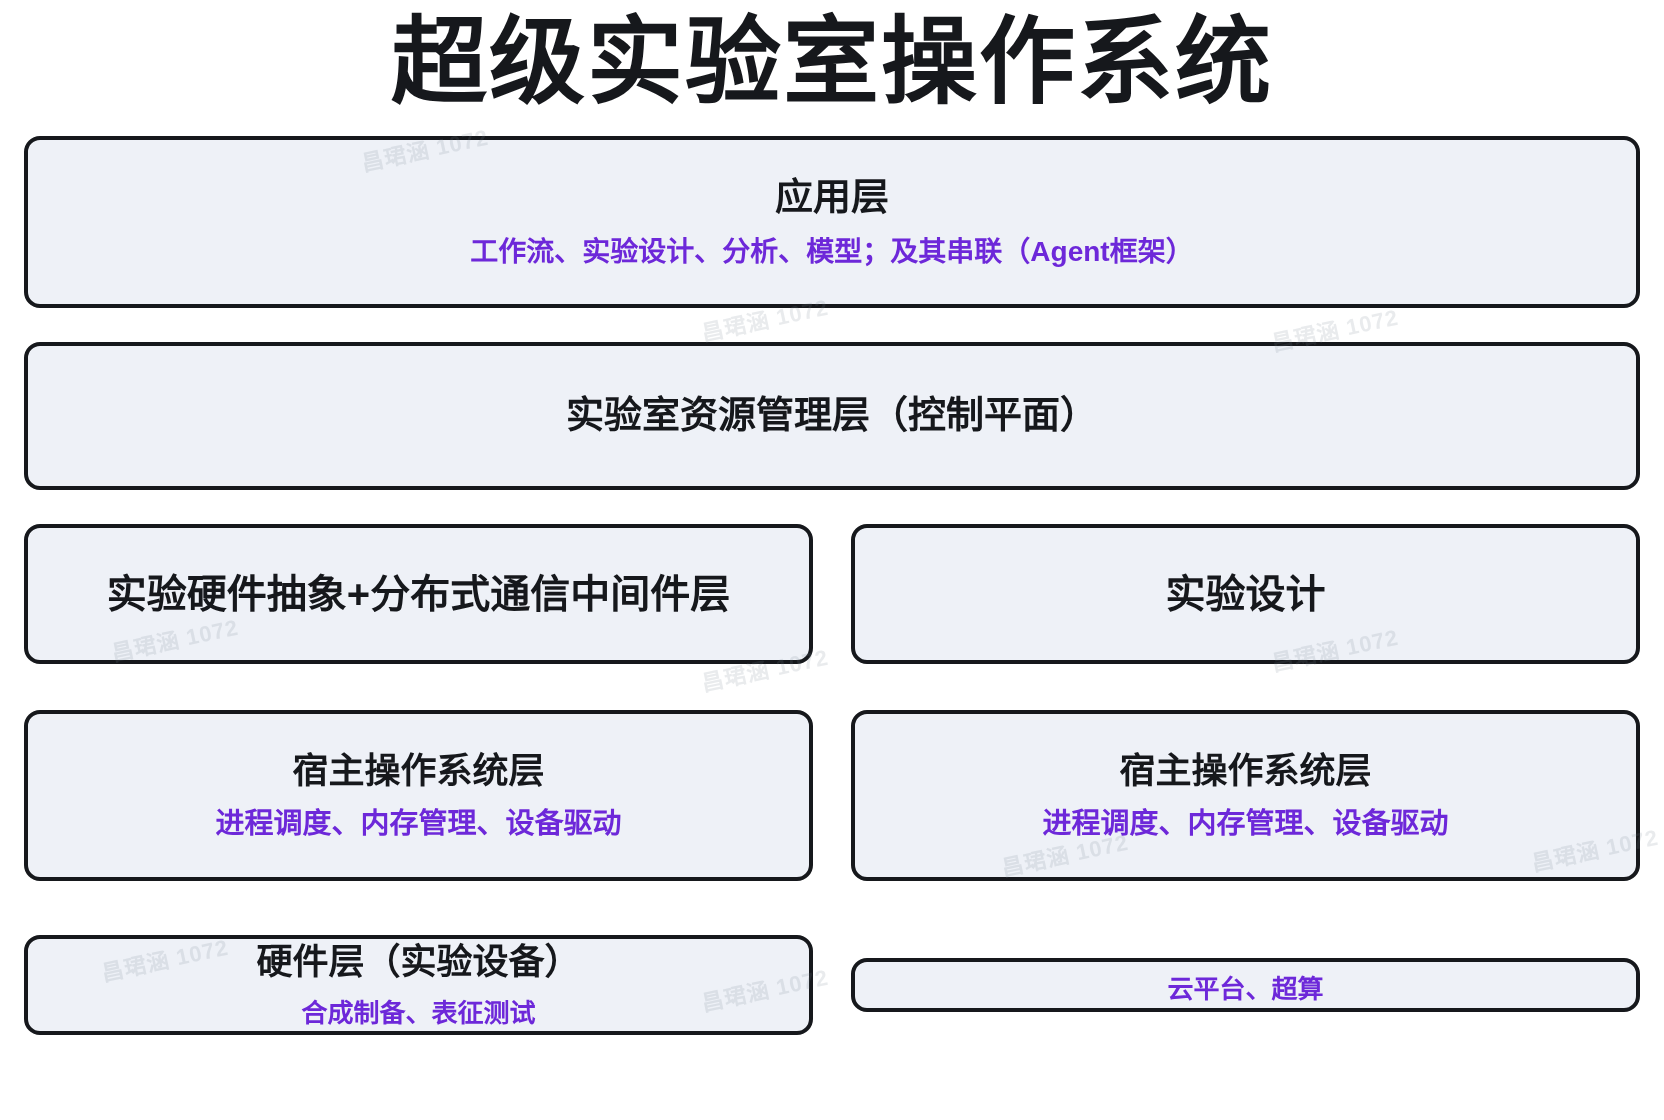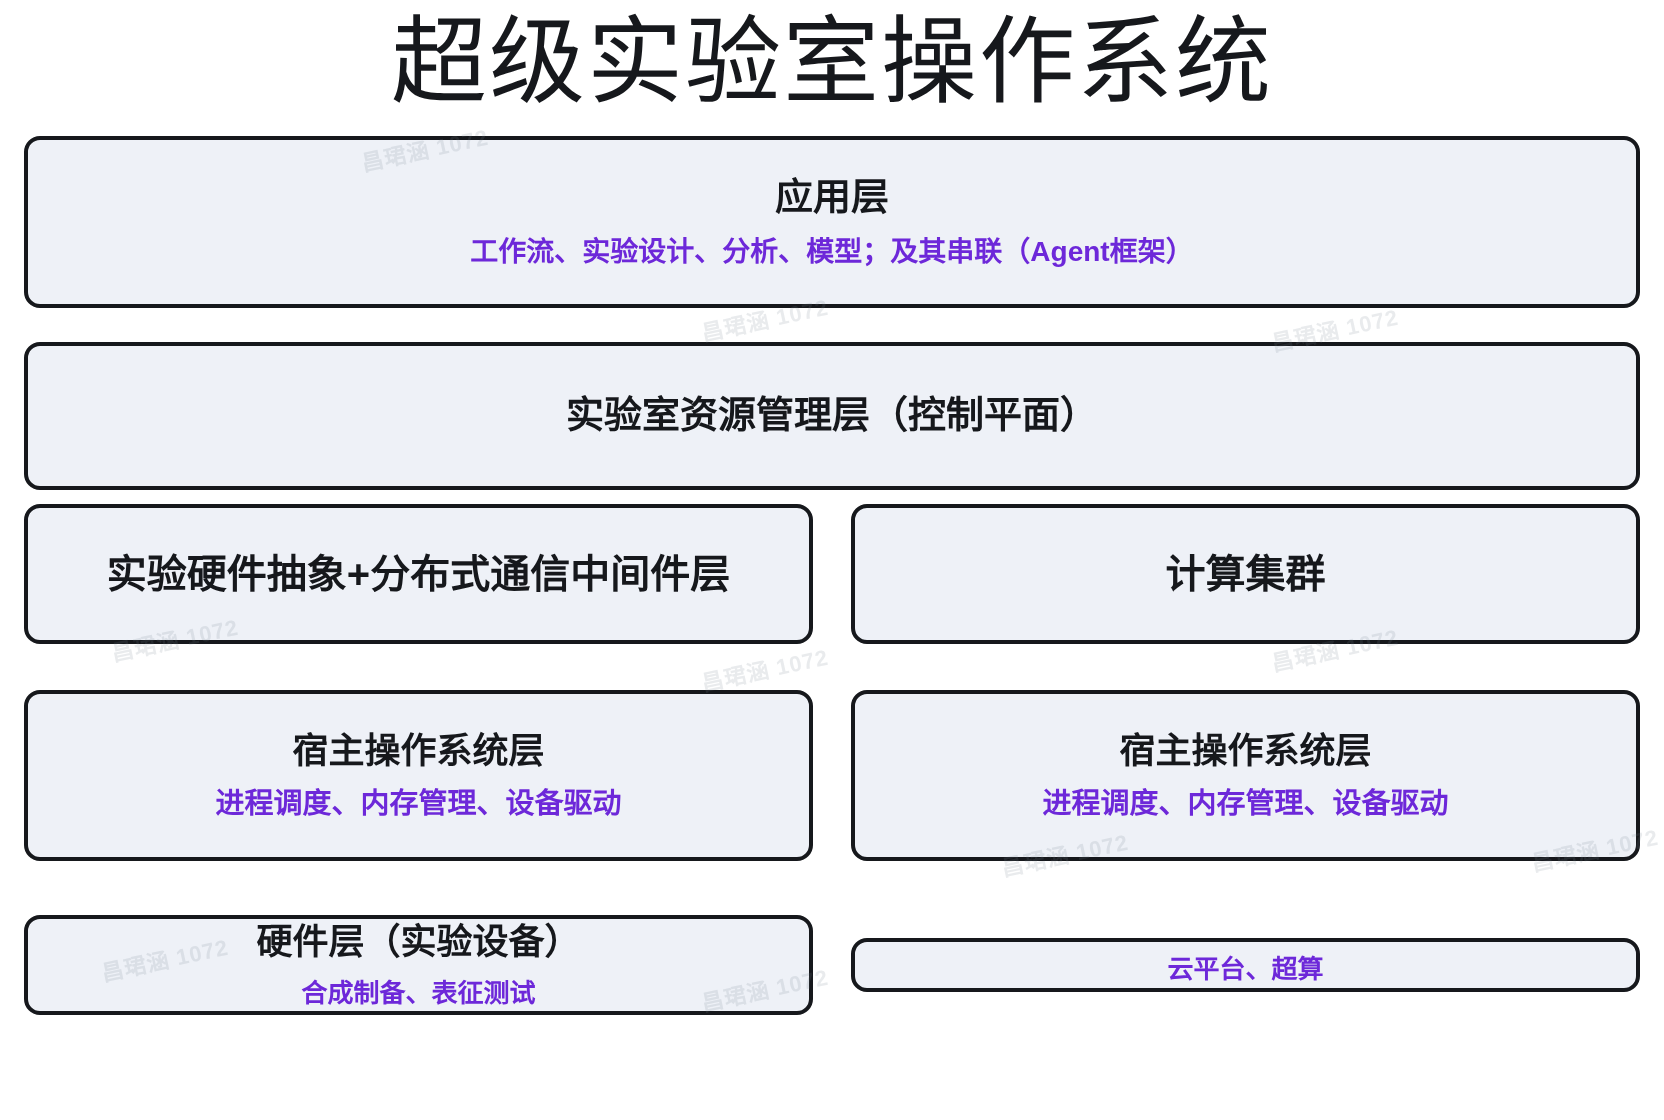--- a/index.html
+++ b/index.html
@@ -19,21 +19,21 @@
     width: 1664px;
     height: 1120px;
     box-sizing: border-box;
     padding: 0 24px;
   }
 
   
   .title {
     text-align: center;
     font-size: 96px;
-    font-weight: 400;
+    font-weight: 700;
     letter-spacing: 2px;
     color: #16181c;
     line-height: 1.25;
     margin: 2px 0 14px 0;
     white-space: nowrap;
   }
 
   
   .box {
     border: 4px solid #16181c;
@@ -66,21 +66,21 @@
   .row {
     display: flex;
     gap: 38px;
     width: 100%;
   }
   .row > .box {
     flex: 1 1 0;
   }
 
   #box-app        { height: 172px; margin-bottom: 34px; }
-  #box-resource   { height: 148px; margin-bottom: 14px; }
+  #box-resource   { height: 148px; margin-bottom: 34px; }
   .row-middle     { height: 140px; margin-bottom: 46px; }
   .row-host       { height: 171px; margin-bottom: 34px; }
   .row-hardware   { height: 140px; align-items: center; }
 
   #box-hw-abstract .heading { font-size: 40px; }
   #box-node-agent .heading  { font-size: 40px; }
   #box-app .heading         { font-size: 38px; }
   #box-resource .heading    { font-size: 38px; }
   #box-app .sub             { font-size: 28px; }
   #box-resource .sub        { font-size: 28px; }
@@ -116,21 +116,21 @@
 
   <div class="box full-row" id="box-resource">
     <div class="heading">实验室资源管理层（控制平面）</div>
   </div>
 
   <div class="row row-middle">
     <div class="box" id="box-hw-abstract">
       <div class="heading">实验硬件抽象+分布式通信中间件层</div>
     </div>
     <div class="box" id="box-node-agent">
-      <div class="heading">计算集群</div>
+      <div class="heading">实验设计</div>
     </div>
   </div>
 
   <div class="row row-host">
     <div class="box">
       <div class="heading">宿主操作系统层</div>
       <div class="sub">进程调度、内存管理、设备驱动</div>
     </div>
     <div class="box">
       <div class="heading">宿主操作系统层</div>

